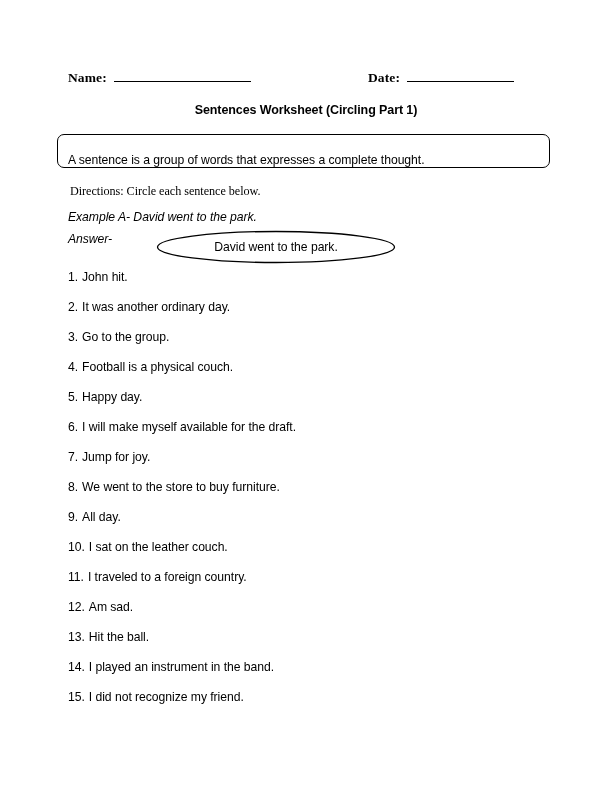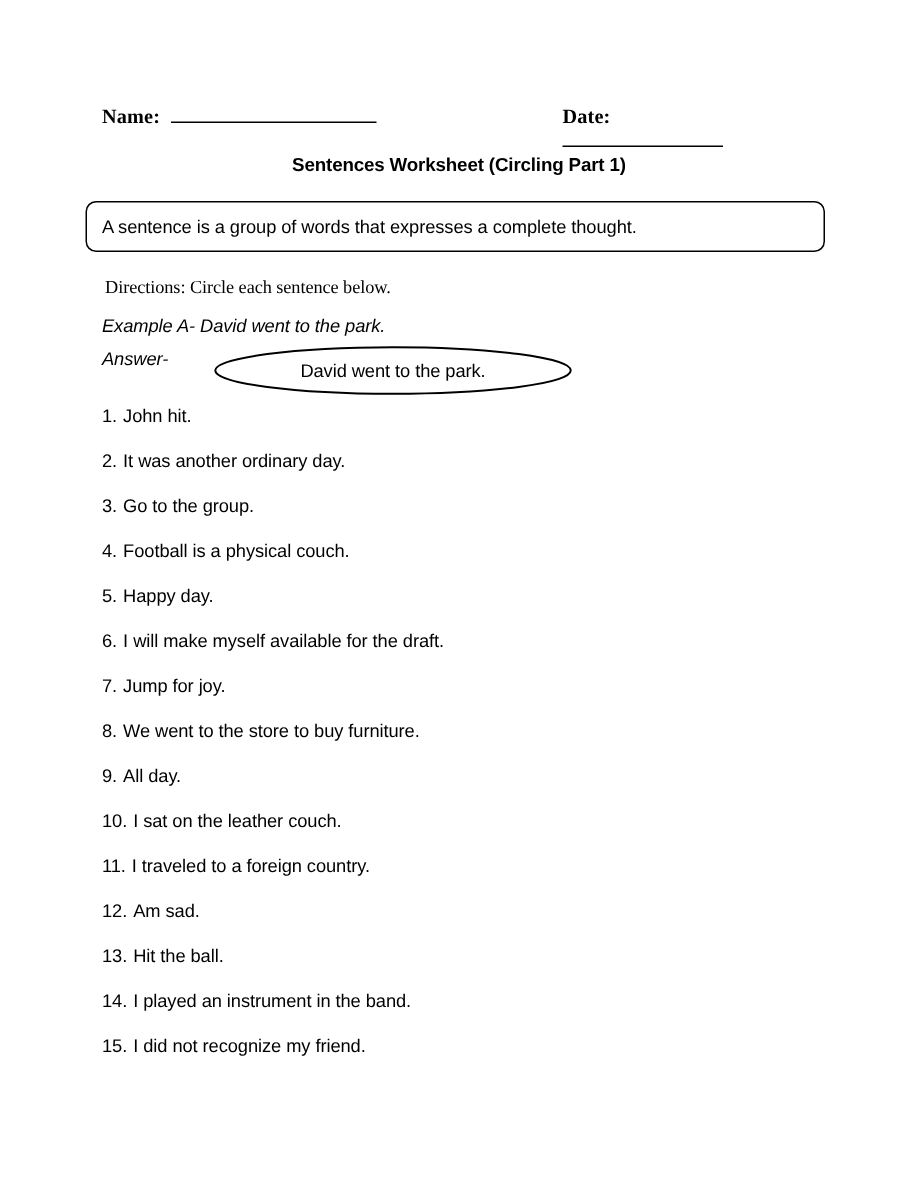--- a/index.html
+++ b/index.html
@@ -24,21 +24,21 @@
     width: 612px;
     height: 22px;
   }
   .field {
     position: absolute;
     display: flex;
     align-items: baseline;
     white-space: nowrap;
   }
   .field-name { left: 68px; }
-  .field-date { left: 368px; flex-direction: column; }
+  .field-date { left: 368px; }
   .field-label {
     font-family: "Liberation Serif", serif;
     font-weight: bold;
     font-size: 13.5px;
     letter-spacing: 0.1px;
   }
   .field-rule {
     display: inline-block;
     border-bottom: 1.6px solid #000;
     height: 11px;
@@ -64,21 +64,21 @@
   .definition-box {
     position: absolute;
     left: 57px;
     top: 134px;
     width: 493px;
     height: 34px;
     border: 1.5px solid #000;
     border-radius: 7px;
     box-sizing: border-box;
     display: flex;
-    align-items: center;
+    align-items: flex-end;
   }
   .definition-text {
     padding-left: 10px;
     font-size: 12.2px;
     letter-spacing: -0.05px;
   }
 
   
   .directions {
     position: absolute;
@@ -102,21 +102,21 @@
   .answer-label {
     position: absolute;
     left: 68px;
     top: 232px;
     font-style: italic;
     font-size: 12.2px;
     letter-spacing: -0.05px;
   }
   .answer-ellipse-wrap {
     position: absolute;
-    left: 142px;
+    left: 156px;
     top: 229px;
     width: 240px;
     height: 36px;
   }
   .answer-ellipse-wrap svg {
     position: absolute;
     left: 0;
     top: 0;
   }
   .answer-ellipse-text {

